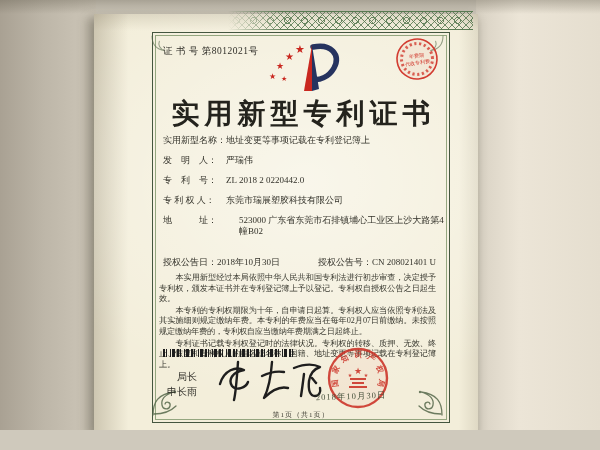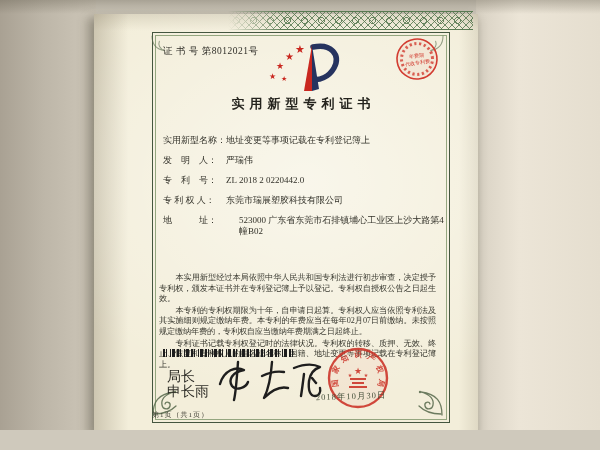--- a/index.html
+++ b/index.html
@@ -39,39 +39,39 @@
       repeating-linear-gradient(45deg,rgba(88,122,82,.85) 0 1px,transparent 1px 5px),
       repeating-linear-gradient(-45deg,rgba(88,122,82,.85) 0 1px,transparent 1px 5px),
       radial-gradient(circle 4px at 50% 50%,transparent 2.4px,rgba(88,122,82,.9) 2.5px 3.4px,transparent 3.5px);
     background-size:7px 7px,7px 7px,17px 17px;
     -webkit-mask-image:linear-gradient(90deg,transparent 0,#000 22%);
             mask-image:linear-gradient(90deg,transparent 0,#000 22%);}
   
   .cert-no{position:absolute;left:163px;top:45px;font-size:9.5px;color:#2e2d27;letter-spacing:.5px;}
   .logo{position:absolute;left:261px;top:39px;width:82px;height:56px;}
   .title{position:absolute;left:152px;top:95px;width:298px;text-align:center;
-    font-size:13px;font-weight:bold;color:#24231d;letter-spacing:5px;padding-left:5px;}
+    font-size:28px;font-weight:bold;color:#24231d;letter-spacing:5px;padding-left:5px;}
   .fields{position:absolute;left:163px;top:135px;width:284px;font-size:9px;color:#33322a;}
   .frow{display:flex;line-height:11px;margin-bottom:9px;justify-content:space-between;}
   .frow .lbl{flex:0 0 63px;white-space:nowrap;}
   .frow .val{flex:1;}
   .grant-row{position:absolute;left:163px;top:257px;width:284px;font-size:9px;color:#33322a;line-height:11px;display:flex;}
   .grant-a{flex:0 0 155px;white-space:nowrap;}
   .grant-b{white-space:nowrap;}
   .paras{position:absolute;left:159px;top:273px;width:284px;font-size:8.2px;
     line-height:10.6px;color:#3a3a31;text-align:justify;letter-spacing:-.2px;}
   .paras p{margin:0 7px 1px 0;text-indent:2em;}
   .barcode{position:absolute;left:163px;top:349px;width:132px;height:8px;
     background:repeating-linear-gradient(90deg,#1d1d1d 0 2px,transparent 2px 3px,#1d1d1d 3px 4px,transparent 4px 7px,#1d1d1d 7px 8px,transparent 8px 9px,#1d1d1d 9px 12px,transparent 12px 14px);}
-  .director{position:absolute;left:167px;top:369px;font-size:14px;color:#2e2d27;line-height:15px;}
+  .director{position:absolute;left:167px;top:369px;font-size:10px;color:#2e2d27;line-height:15px;text-align:right;}
   .sig{position:absolute;left:210px;top:354px;width:115px;height:50px;}
   .seal{position:absolute;left:326px;top:346px;width:64px;height:64px;opacity:.88;}
   .seal-date{position:absolute;left:316px;top:391px;font-size:8.5px;color:#45503b;
     letter-spacing:1px;transform:rotate(-2deg);z-index:6;}
-  .footer{position:absolute;left:152px;top:410px;width:298px;text-align:left;
+  .footer{position:absolute;left:152px;top:410px;width:298px;text-align:center;
     font-size:7px;color:#3a392f;letter-spacing:1px;}
   .agency{position:absolute;left:395px;top:37px;width:44px;height:44px;transform:rotate(-8deg);}
   .flourish{position:absolute;width:30px;height:30px;opacity:.85;}
   .fl-bl{left:150px;top:388px;}
   .fl-br{left:415px;top:388px;transform:scaleX(-1);}
   .fl-tl{left:150px;top:34px;transform:scaleY(-1);width:20px;height:20px;opacity:.6;}
   .fl-tr{left:425px;top:34px;transform:scale(-1,-1);width:20px;height:20px;opacity:.6;}
 </style>
 </head>
 <body>
@@ -154,20 +154,24 @@
     <div class="frow">
       <span class="lbl">专 利 权 人：</span>
       <span class="val">东莞市瑞展塑胶科技有限公司</span>
     </div>
     <div class="frow">
       <span class="lbl">地　　　址：</span>
       <span class="val" style="max-width:208px;">523000 广东省东莞市石排镇埔心工业区上沙大路第4幢B02</span>
     </div>
   </div>
 
+  <div class="grant-row">
+    <span class="grant-a"><span>授权公告日：</span><span>2018年10月30日</span></span>
+    <span class="grant-b"><span>授权公告号：</span><span>CN 208021401 U</span></span>
+  </div>
 
   <div class="paras">
     <p>本实用新型经过本局依照中华人民共和国专利法进行初步审查，决定授予专利权，颁发本证书并在专利登记簿上予以登记。专利权自授权公告之日起生效。</p>
     <p>本专利的专利权期限为十年，自申请日起算。专利权人应当依照专利法及其实施细则规定缴纳年费。本专利的年费应当在每年02月07日前缴纳。未按照规定缴纳年费的，专利权自应当缴纳年费期满之日起终止。</p>
     <p>专利证书记载专利权登记时的法律状况。专利权的转移、质押、无效、终止、恢复和专利权人的姓名或名称、国籍、地址变更等事项记载在专利登记簿上。</p>
   </div>
 
   <div class="barcode"></div>
 
   <div class="director">

